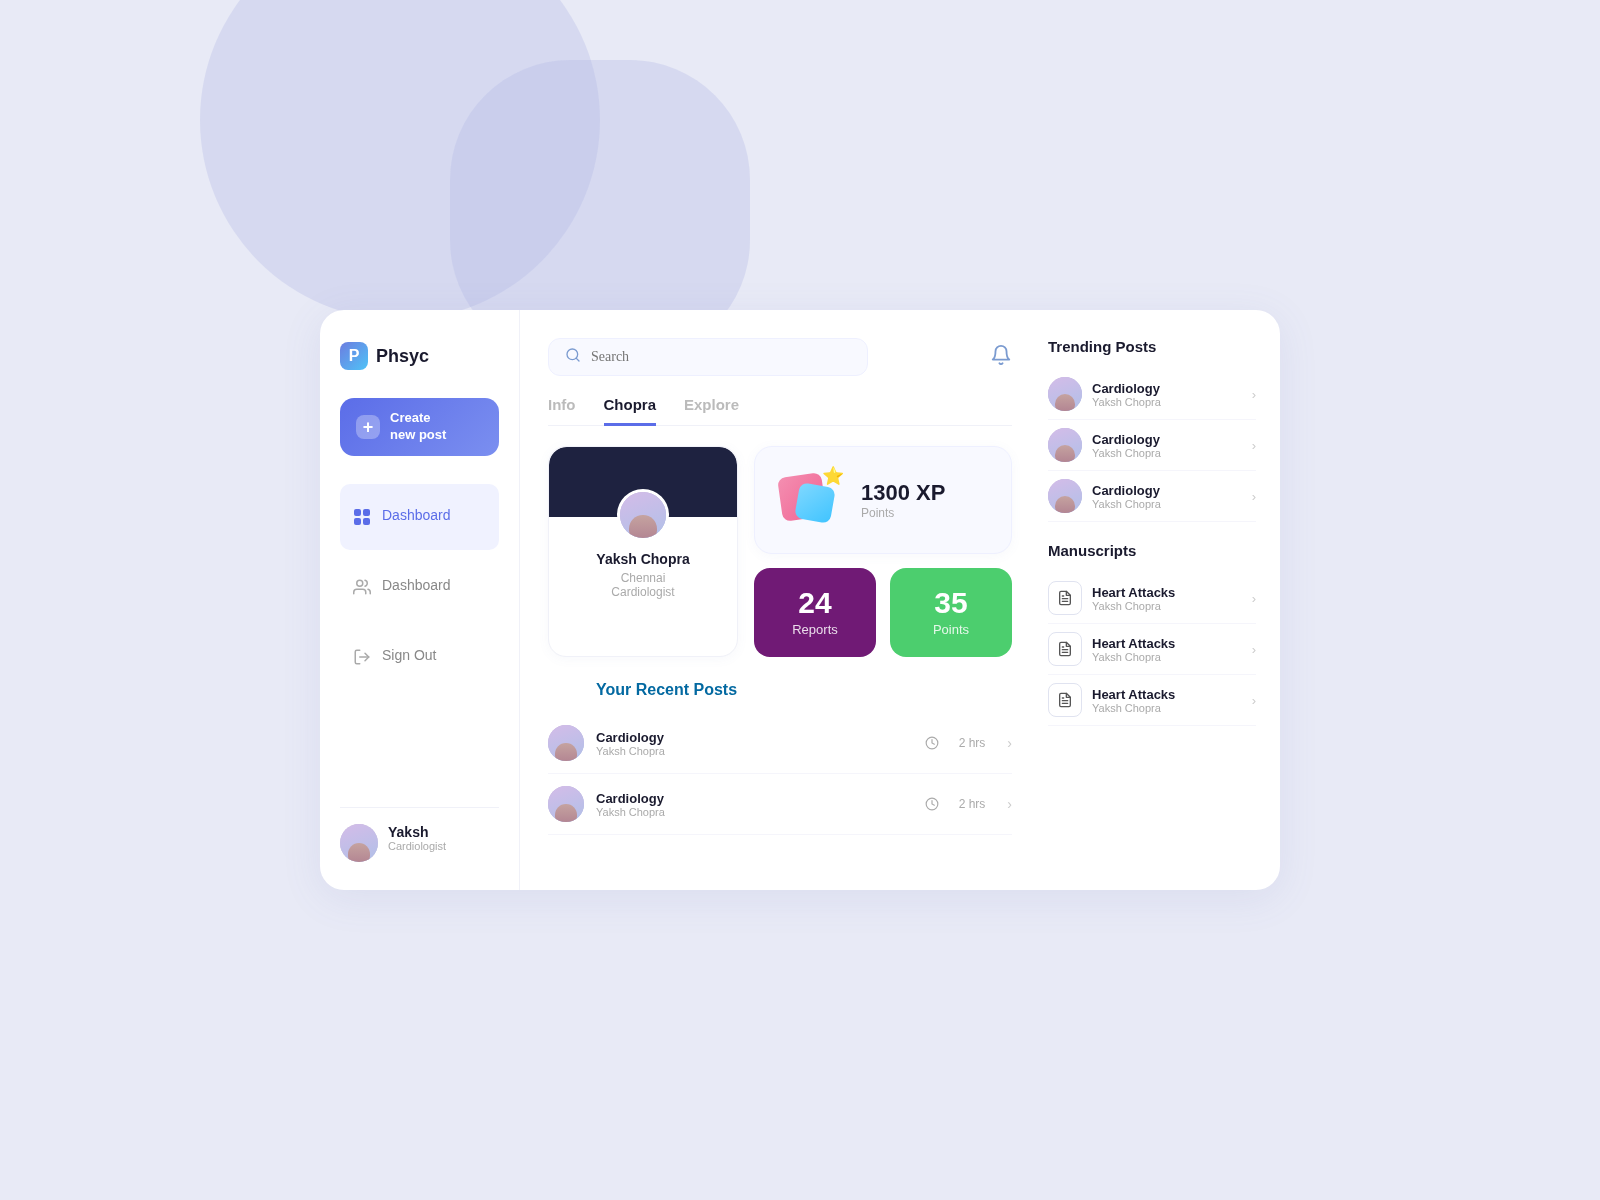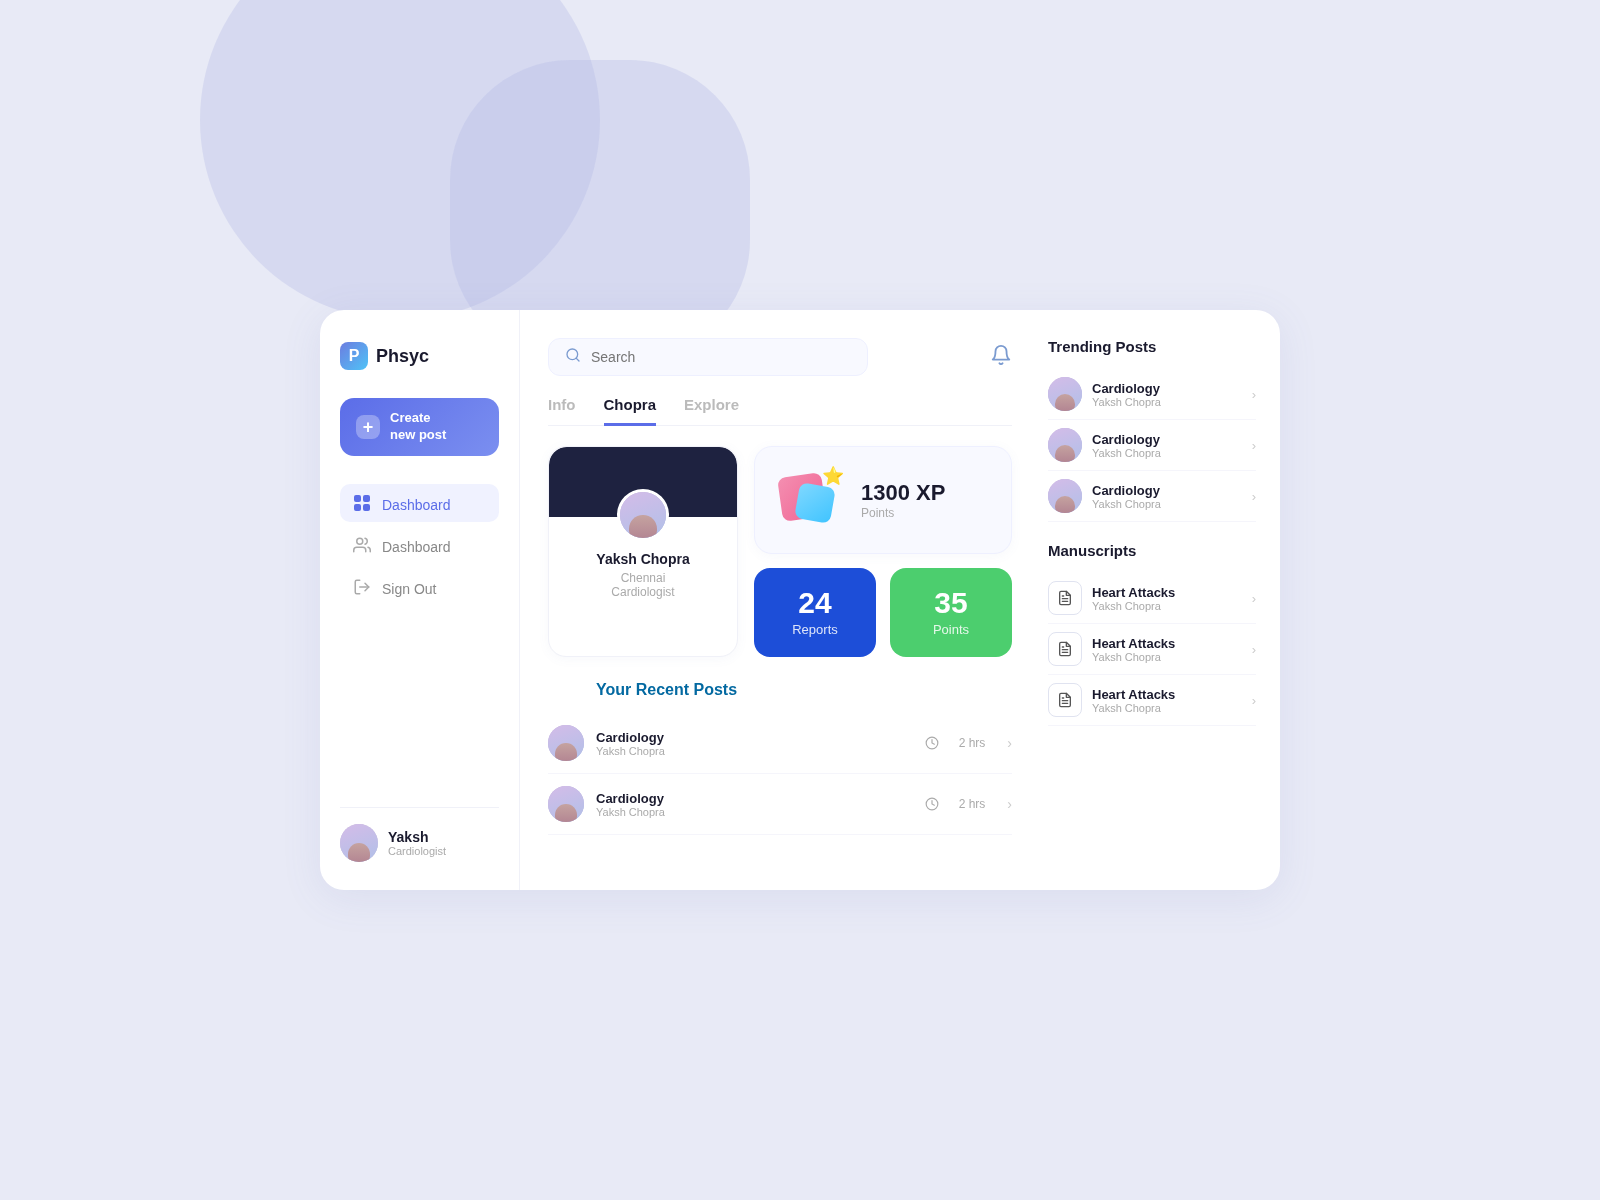--- a/index.html
+++ b/index.html
@@ -97,23 +97,23 @@
     .create-btn-label { line-height: 1.3; }
 
     .nav-items {
       display: flex;
       flex-direction: column;
       gap: 4px;
       flex: 1;
     }
     .nav-item {
       display: flex;
-      align-items: flex-end;
+      align-items: flex-start;
       gap: 10px;
-      padding: 9px 12px;
+      padding: 23px 12px;
       border-radius: 10px;
       cursor: pointer;
       font-size: 14px;
       color: #888;
       font-weight: 500;
     }
     .nav-item.active {
       color: #5b6de8;
       background: #f0f2ff;
     }
@@ -128,21 +128,20 @@
       gap: 2px;
       width: 16px; height: 16px;
     }
     .icon-grid span {
       background: #5b6de8;
       border-radius: 2px;
     }
 
     .sidebar-user {
       display: flex;
-      align-items: center;
       gap: 10px;
       margin-top: 16px;
       padding-top: 16px;
       border-top: 1px solid #f0f1f8;
     }
     .sidebar-avatar {
       width: 38px; height: 38px;
       border-radius: 50%;
       overflow: hidden;
       background: #c8c0d8;
@@ -177,20 +176,21 @@
       padding: 8px 16px;
       width: 320px;
     }
     .search-input {
       border: none;
       background: transparent;
       outline: none;
       font-size: 14px;
       color: #8899bb;
       width: 100%;
+      font-family: Liberation Serif, serif;
     }
     .search-icon-wrap { color: #7b9bd0; font-size: 16px; }
     .bell-icon { font-size: 20px; color: #7b9bd0; cursor: pointer; }
 
     
     .tabs {
       display: flex;
       gap: 28px;
       margin-bottom: 20px;
       border-bottom: 1px solid #f0f1f8;
@@ -312,21 +312,21 @@
     }
     .stat-card {
       flex: 1;
       border-radius: 16px;
       padding: 20px;
       display: flex;
       flex-direction: column;
       align-items: center;
       justify-content: center;
     }
-    .stat-card.blue { background: #1d4ed8; }
+    .stat-card.blue { background: #701a75; }
     .stat-card.green { background: #4cce6e; }
     .stat-number {
       font-size: 30px;
       font-weight: 800;
       color: white;
       line-height: 1;
     }
     .stat-label {
       font-size: 13px;
       color: rgba(255,255,255,0.85);

